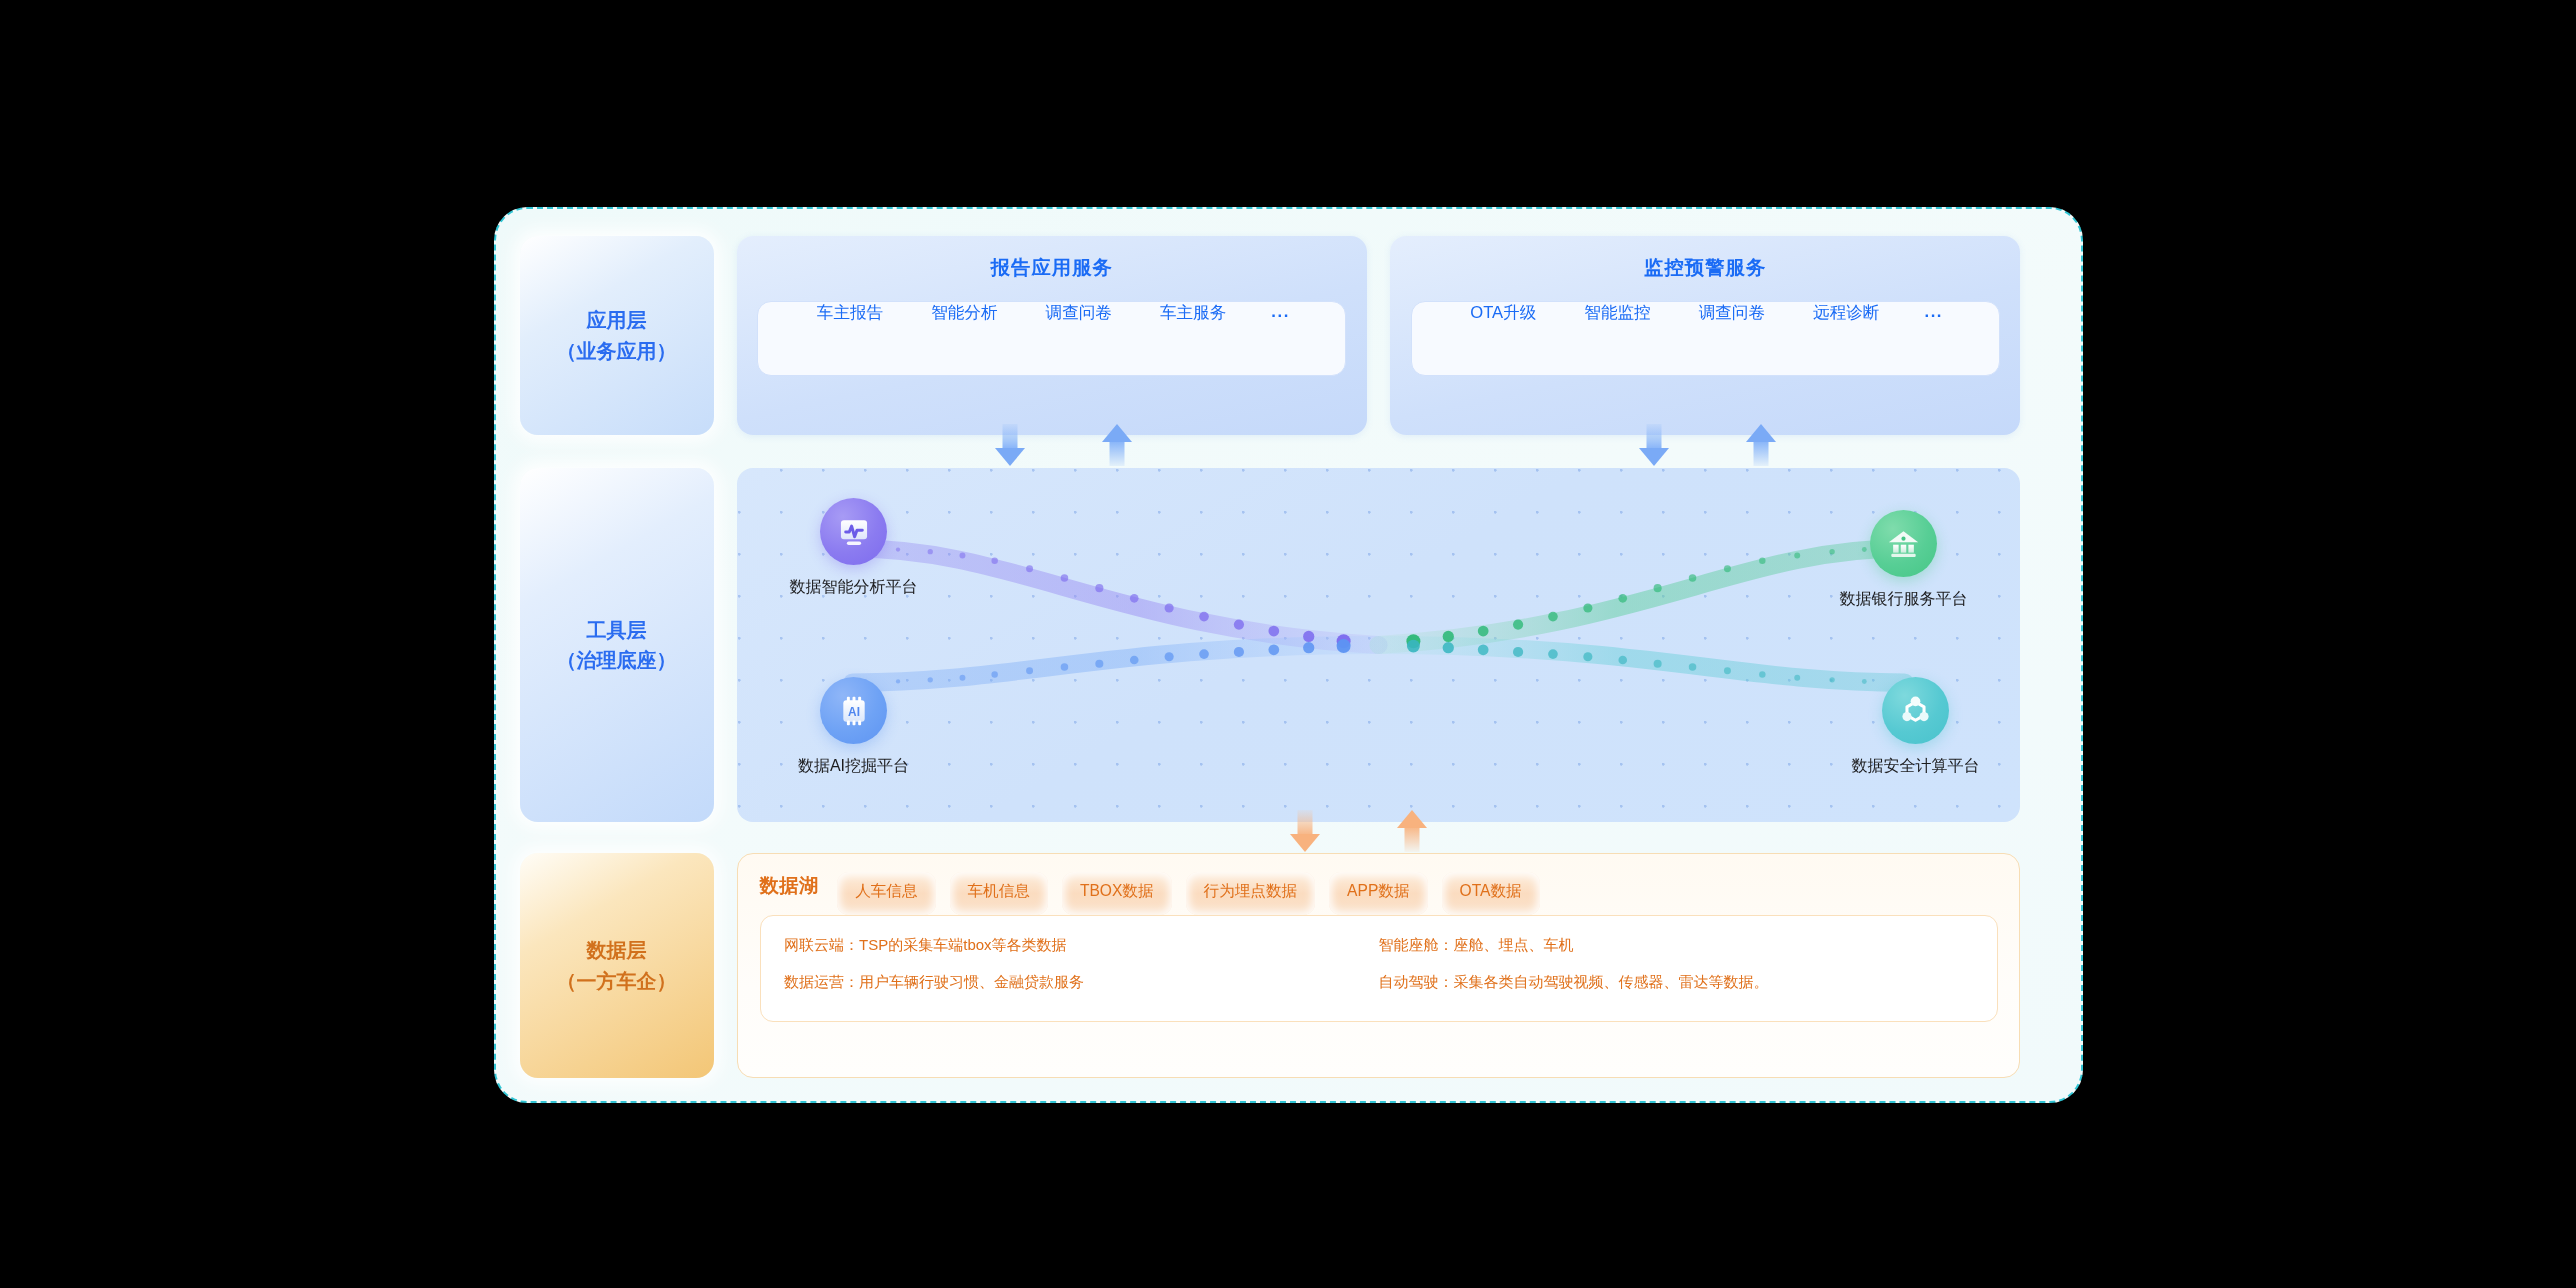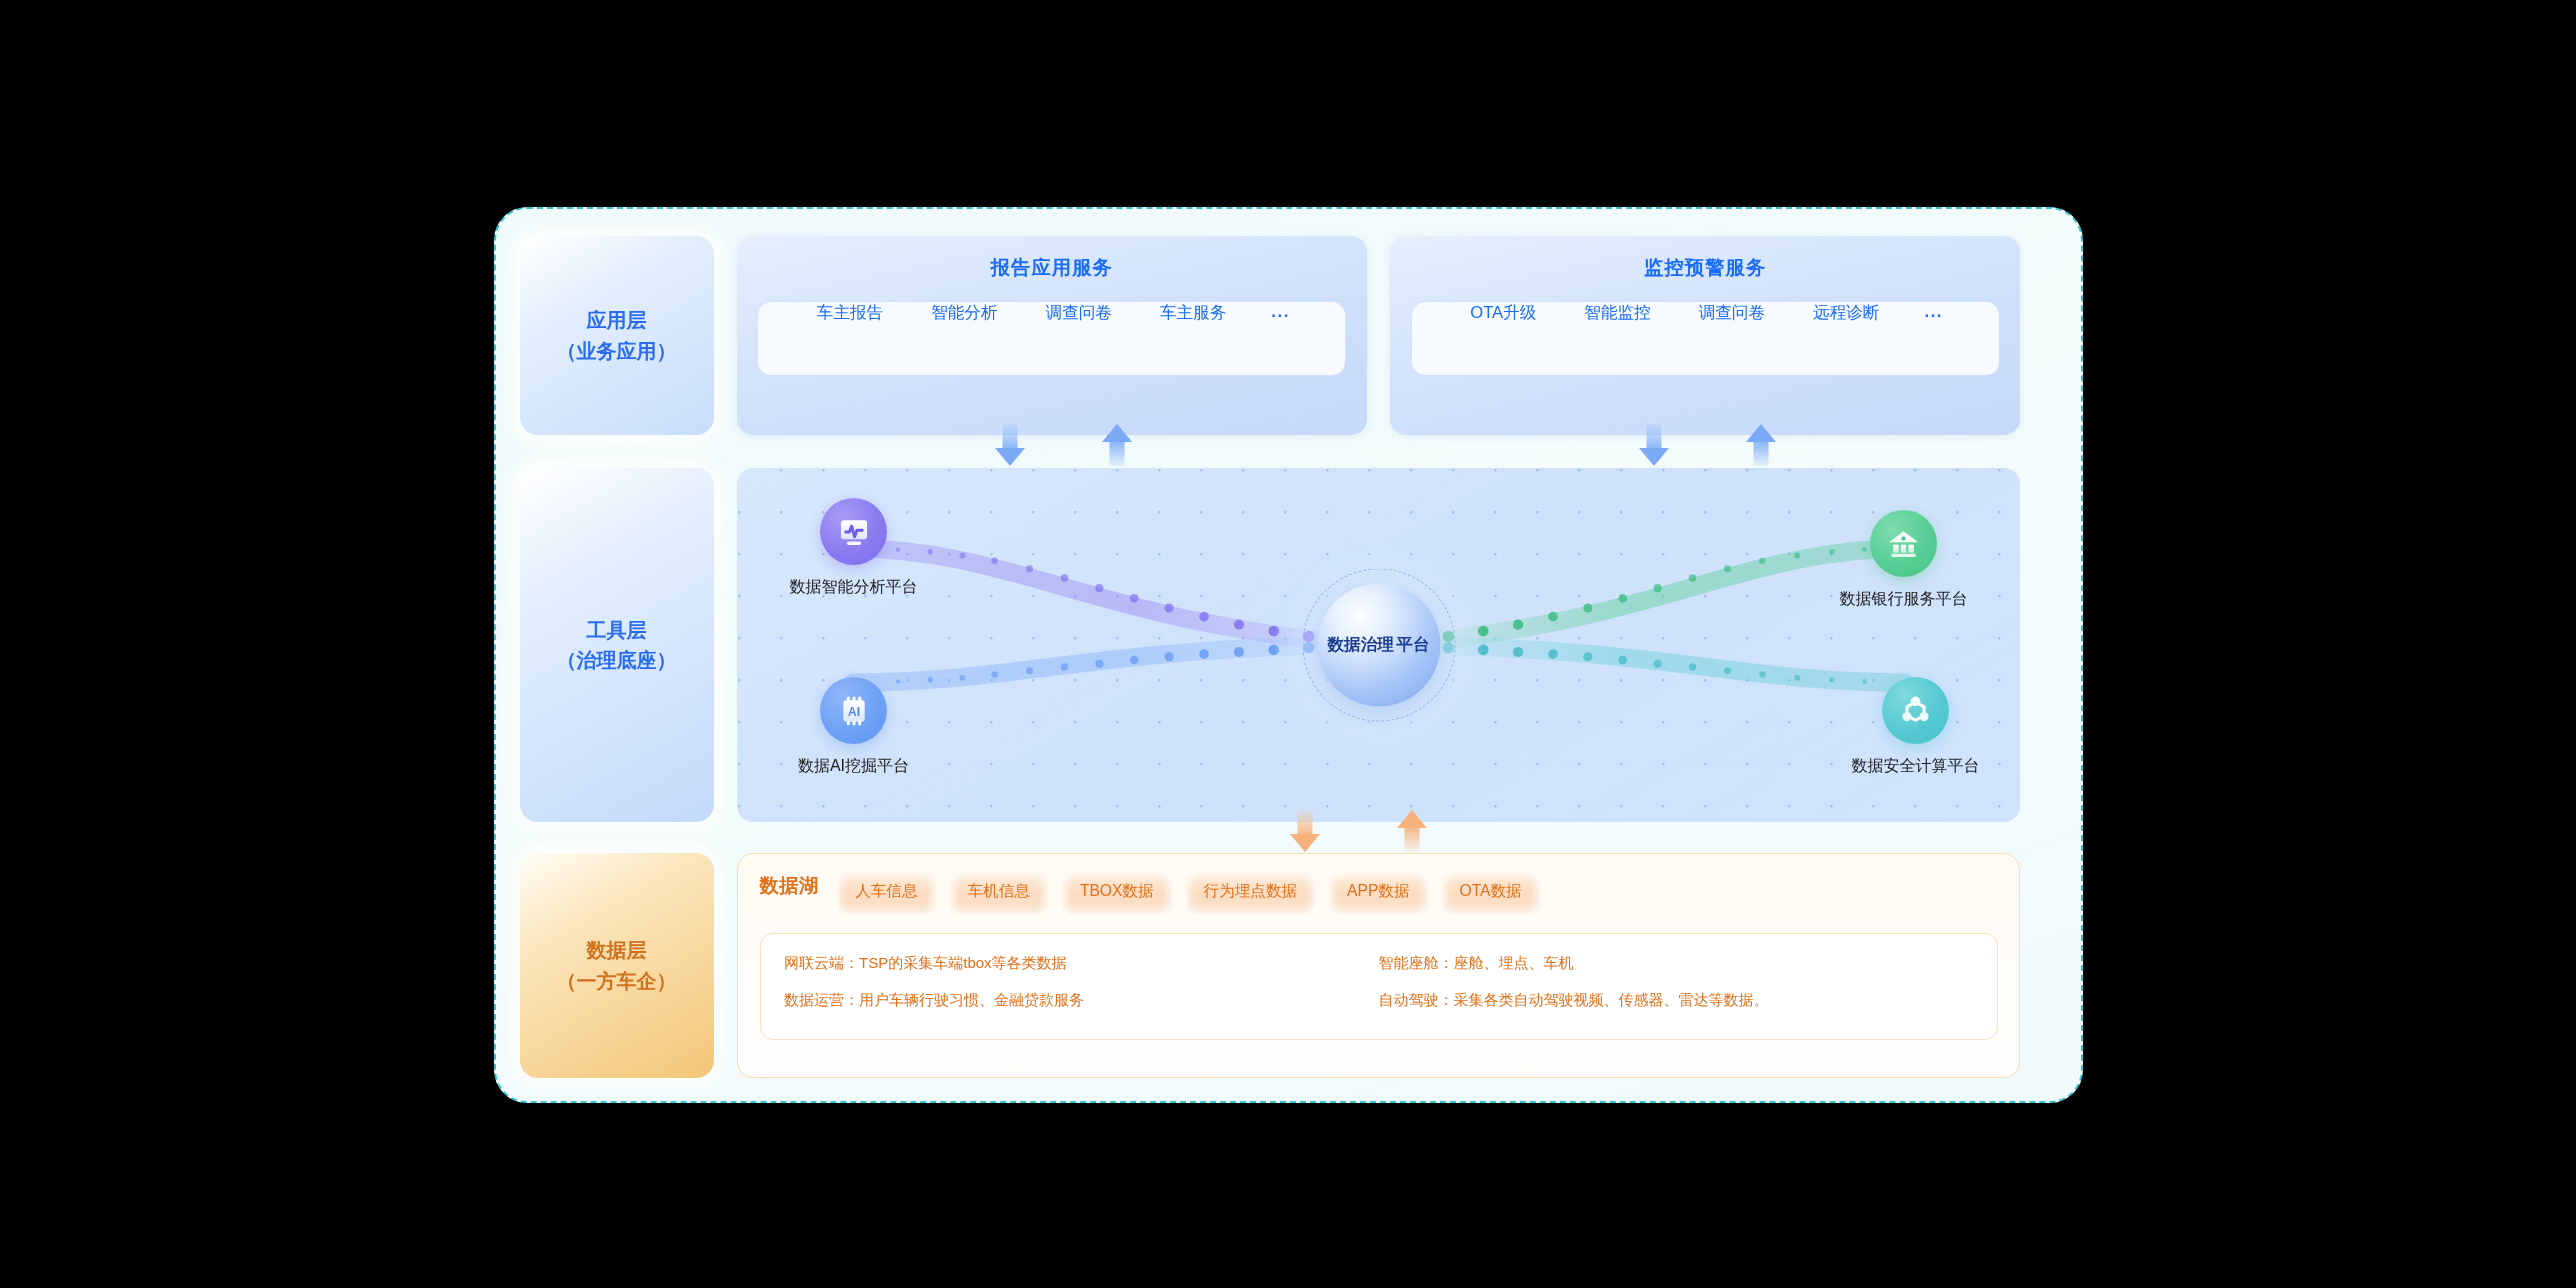--- a/index.html
+++ b/index.html
@@ -189,21 +189,20 @@
   .lake-tag {
     background: linear-gradient(180deg, #fdeedd 0%, #fbdcc0 50%, #fae3cc 100%);
     color: #e0701a;
     font-size: 15.6px; font-weight: 500;
     padding: 8.6px 18px;
     border-radius: 11.8px;
     white-space: nowrap;
     box-shadow: 0 0 8.6px 3.2px rgba(255,255,255,0.9) inset;
   }
   #data-desc {
-    margin-top: 18px;
     background: #ffffff;
     border: 1.6px solid #fae0bc;
     border-radius: 13px;
     height: 107px;
     display: flex;
     padding: 20.4px 23.6px;
   }
   .desc-col { flex: 1; display: flex; flex-direction: column; gap: 18px; }
   .desc-line { color: #e0701a; font-size: 15px; white-space: nowrap; }
 </style>
@@ -445,30 +444,20 @@
           <svg width="39" height="39" viewBox="0 0 64 64">
             <path d="M32 18 L46 26 L46 40 L32 48 L18 40 L18 26 Z" fill="none" stroke="#ffffff" stroke-width="5" stroke-linejoin="round"></path>
             <circle cx="32" cy="17" r="8" fill="#f4fdfd"></circle>
             <circle cx="18" cy="42" r="7.5" fill="#eafafb"></circle>
             <circle cx="46" cy="42" r="7.5" fill="#eafafb"></circle>
           </svg>
         </div>
         <div class="node-label">数据安全计算平台</div>
       </div>
 
-      <div id="center-hub">
-        <div id="hub-halo"></div>
-        <div id="hub-dashed"></div>
-        <div id="hub-ball">
-          <div>
-            <span>数据治理</span>
-            <span>平台</span>
-          </div>
-        </div>
-      </div>
     </div>
 
     <div class="arrow orange-down" style="left:553px; top:601px;">
       <div class="shaft"></div>
         <div class="head"></div>
     </div>
     <div class="arrow orange-up" style="left:660px; top:601px;">
       <div class="shaft"></div>
         <div class="head"></div>
     </div>

